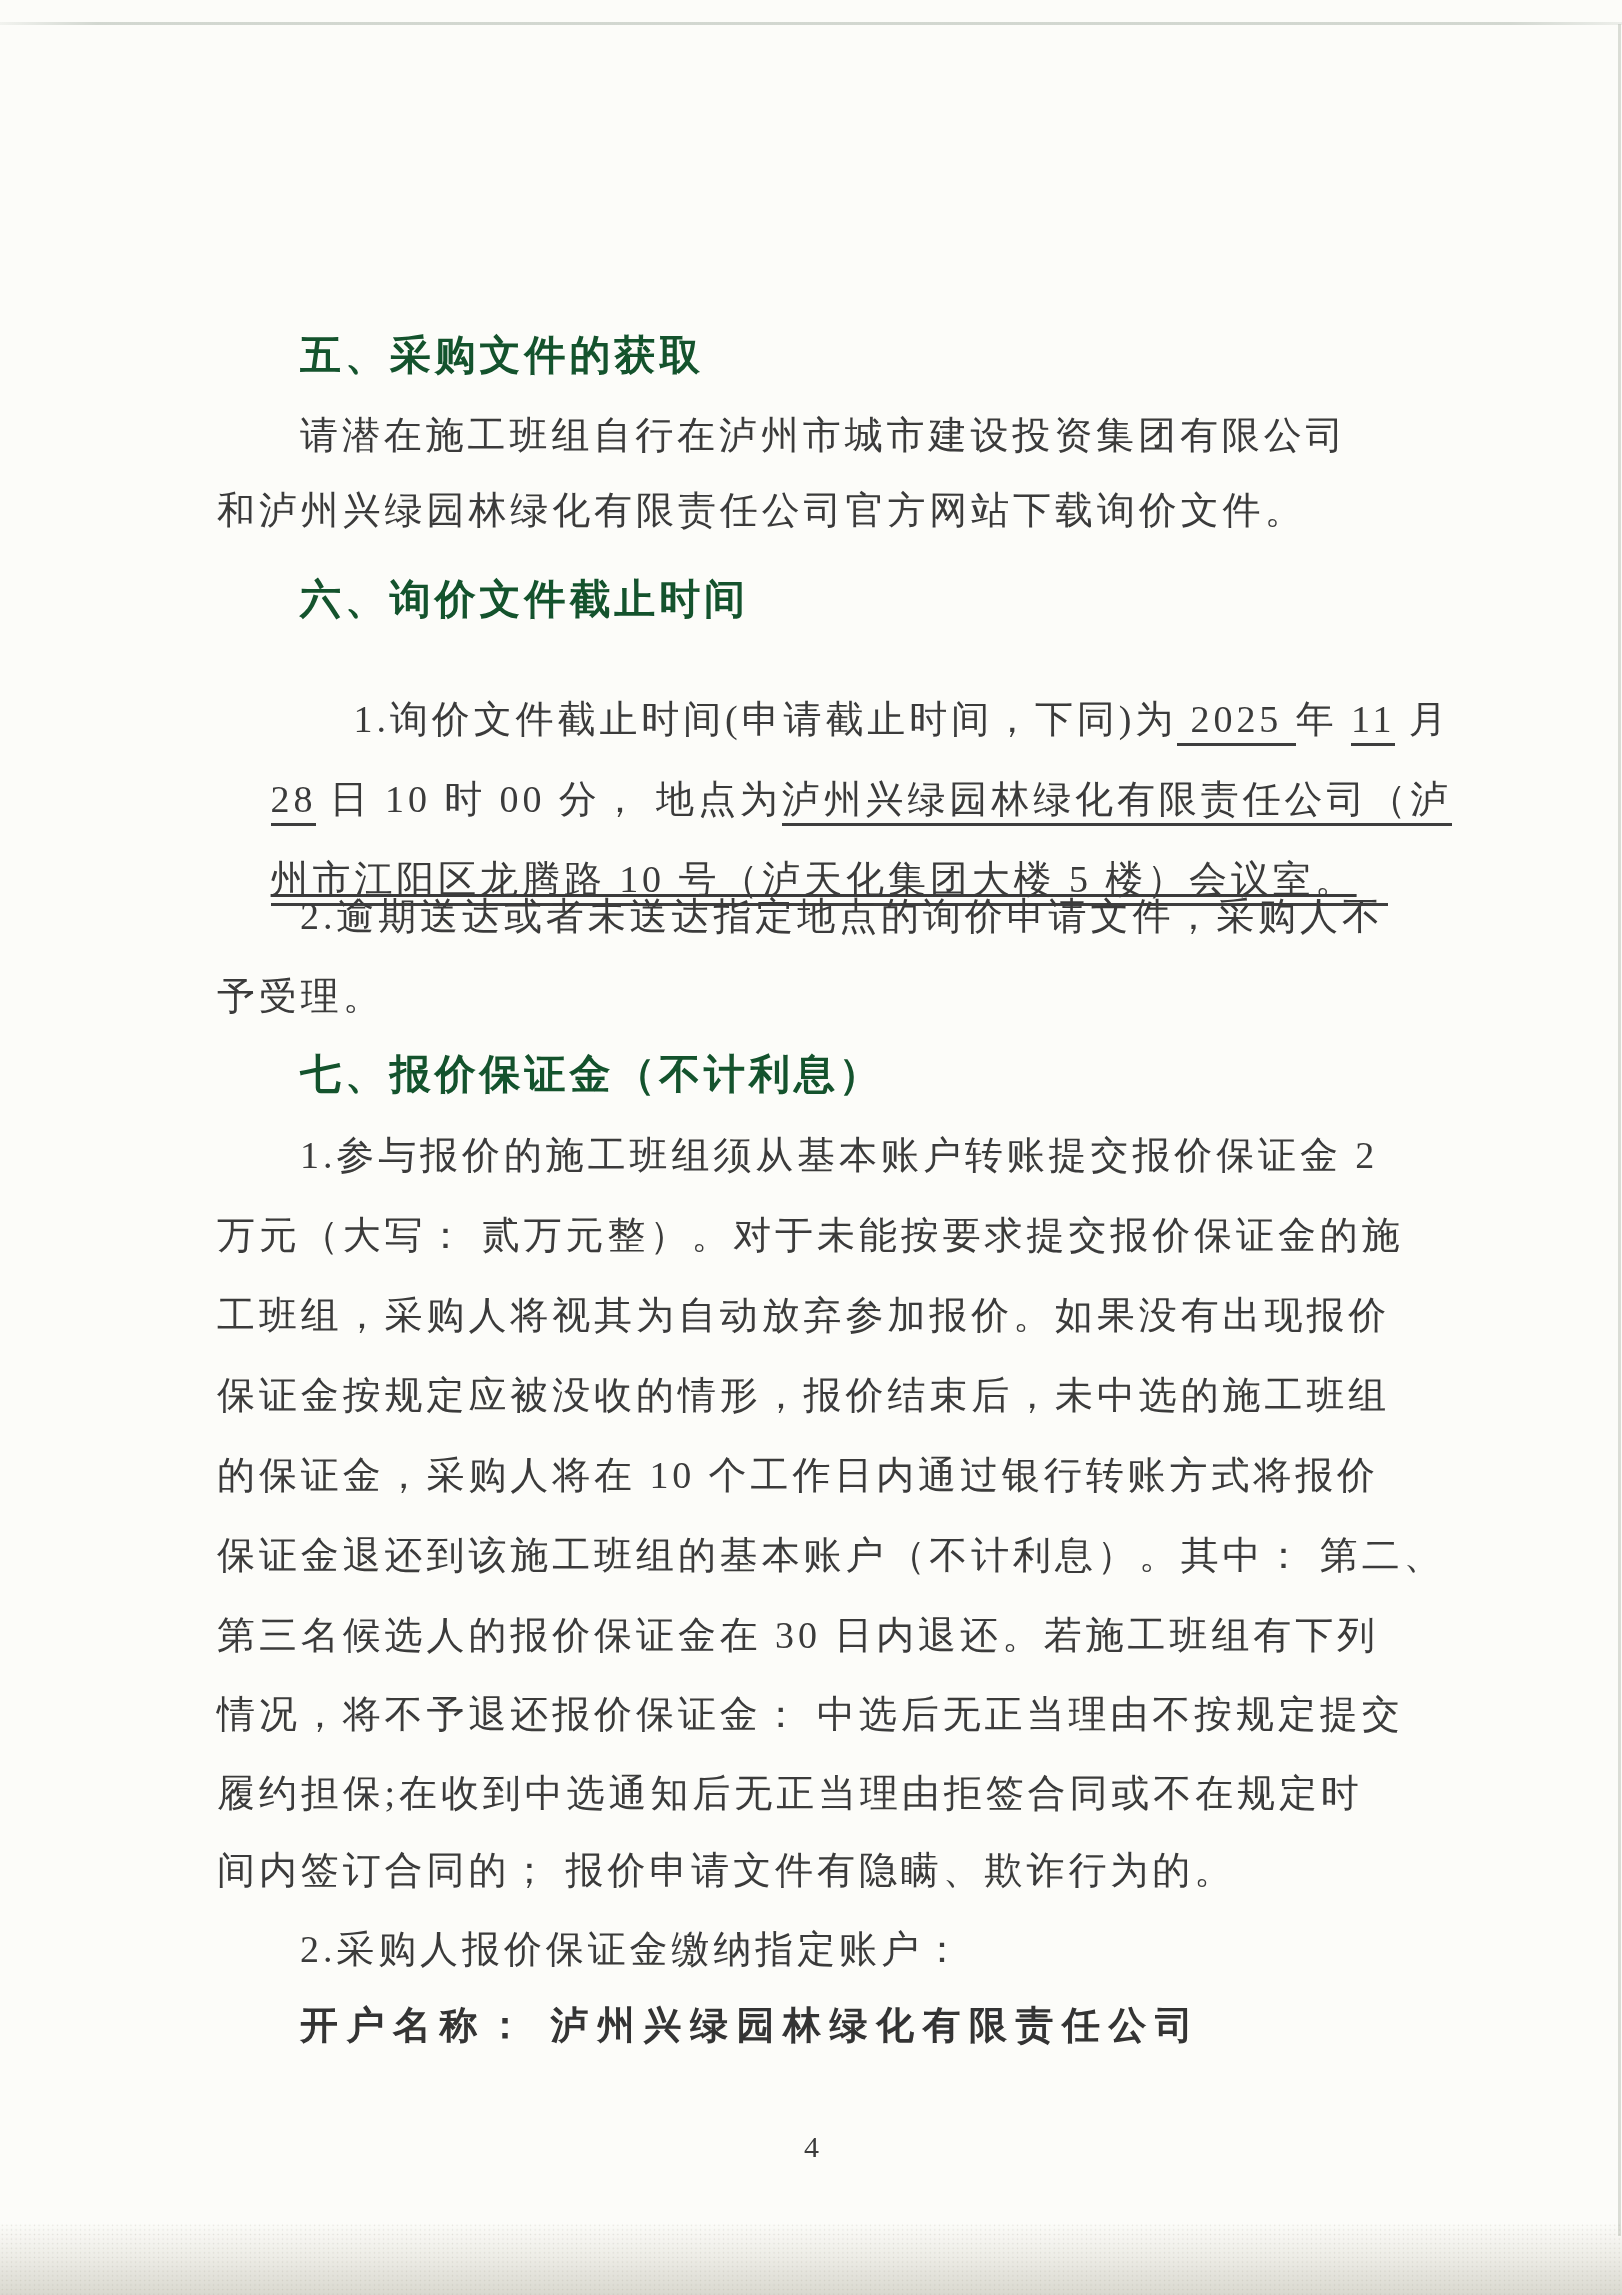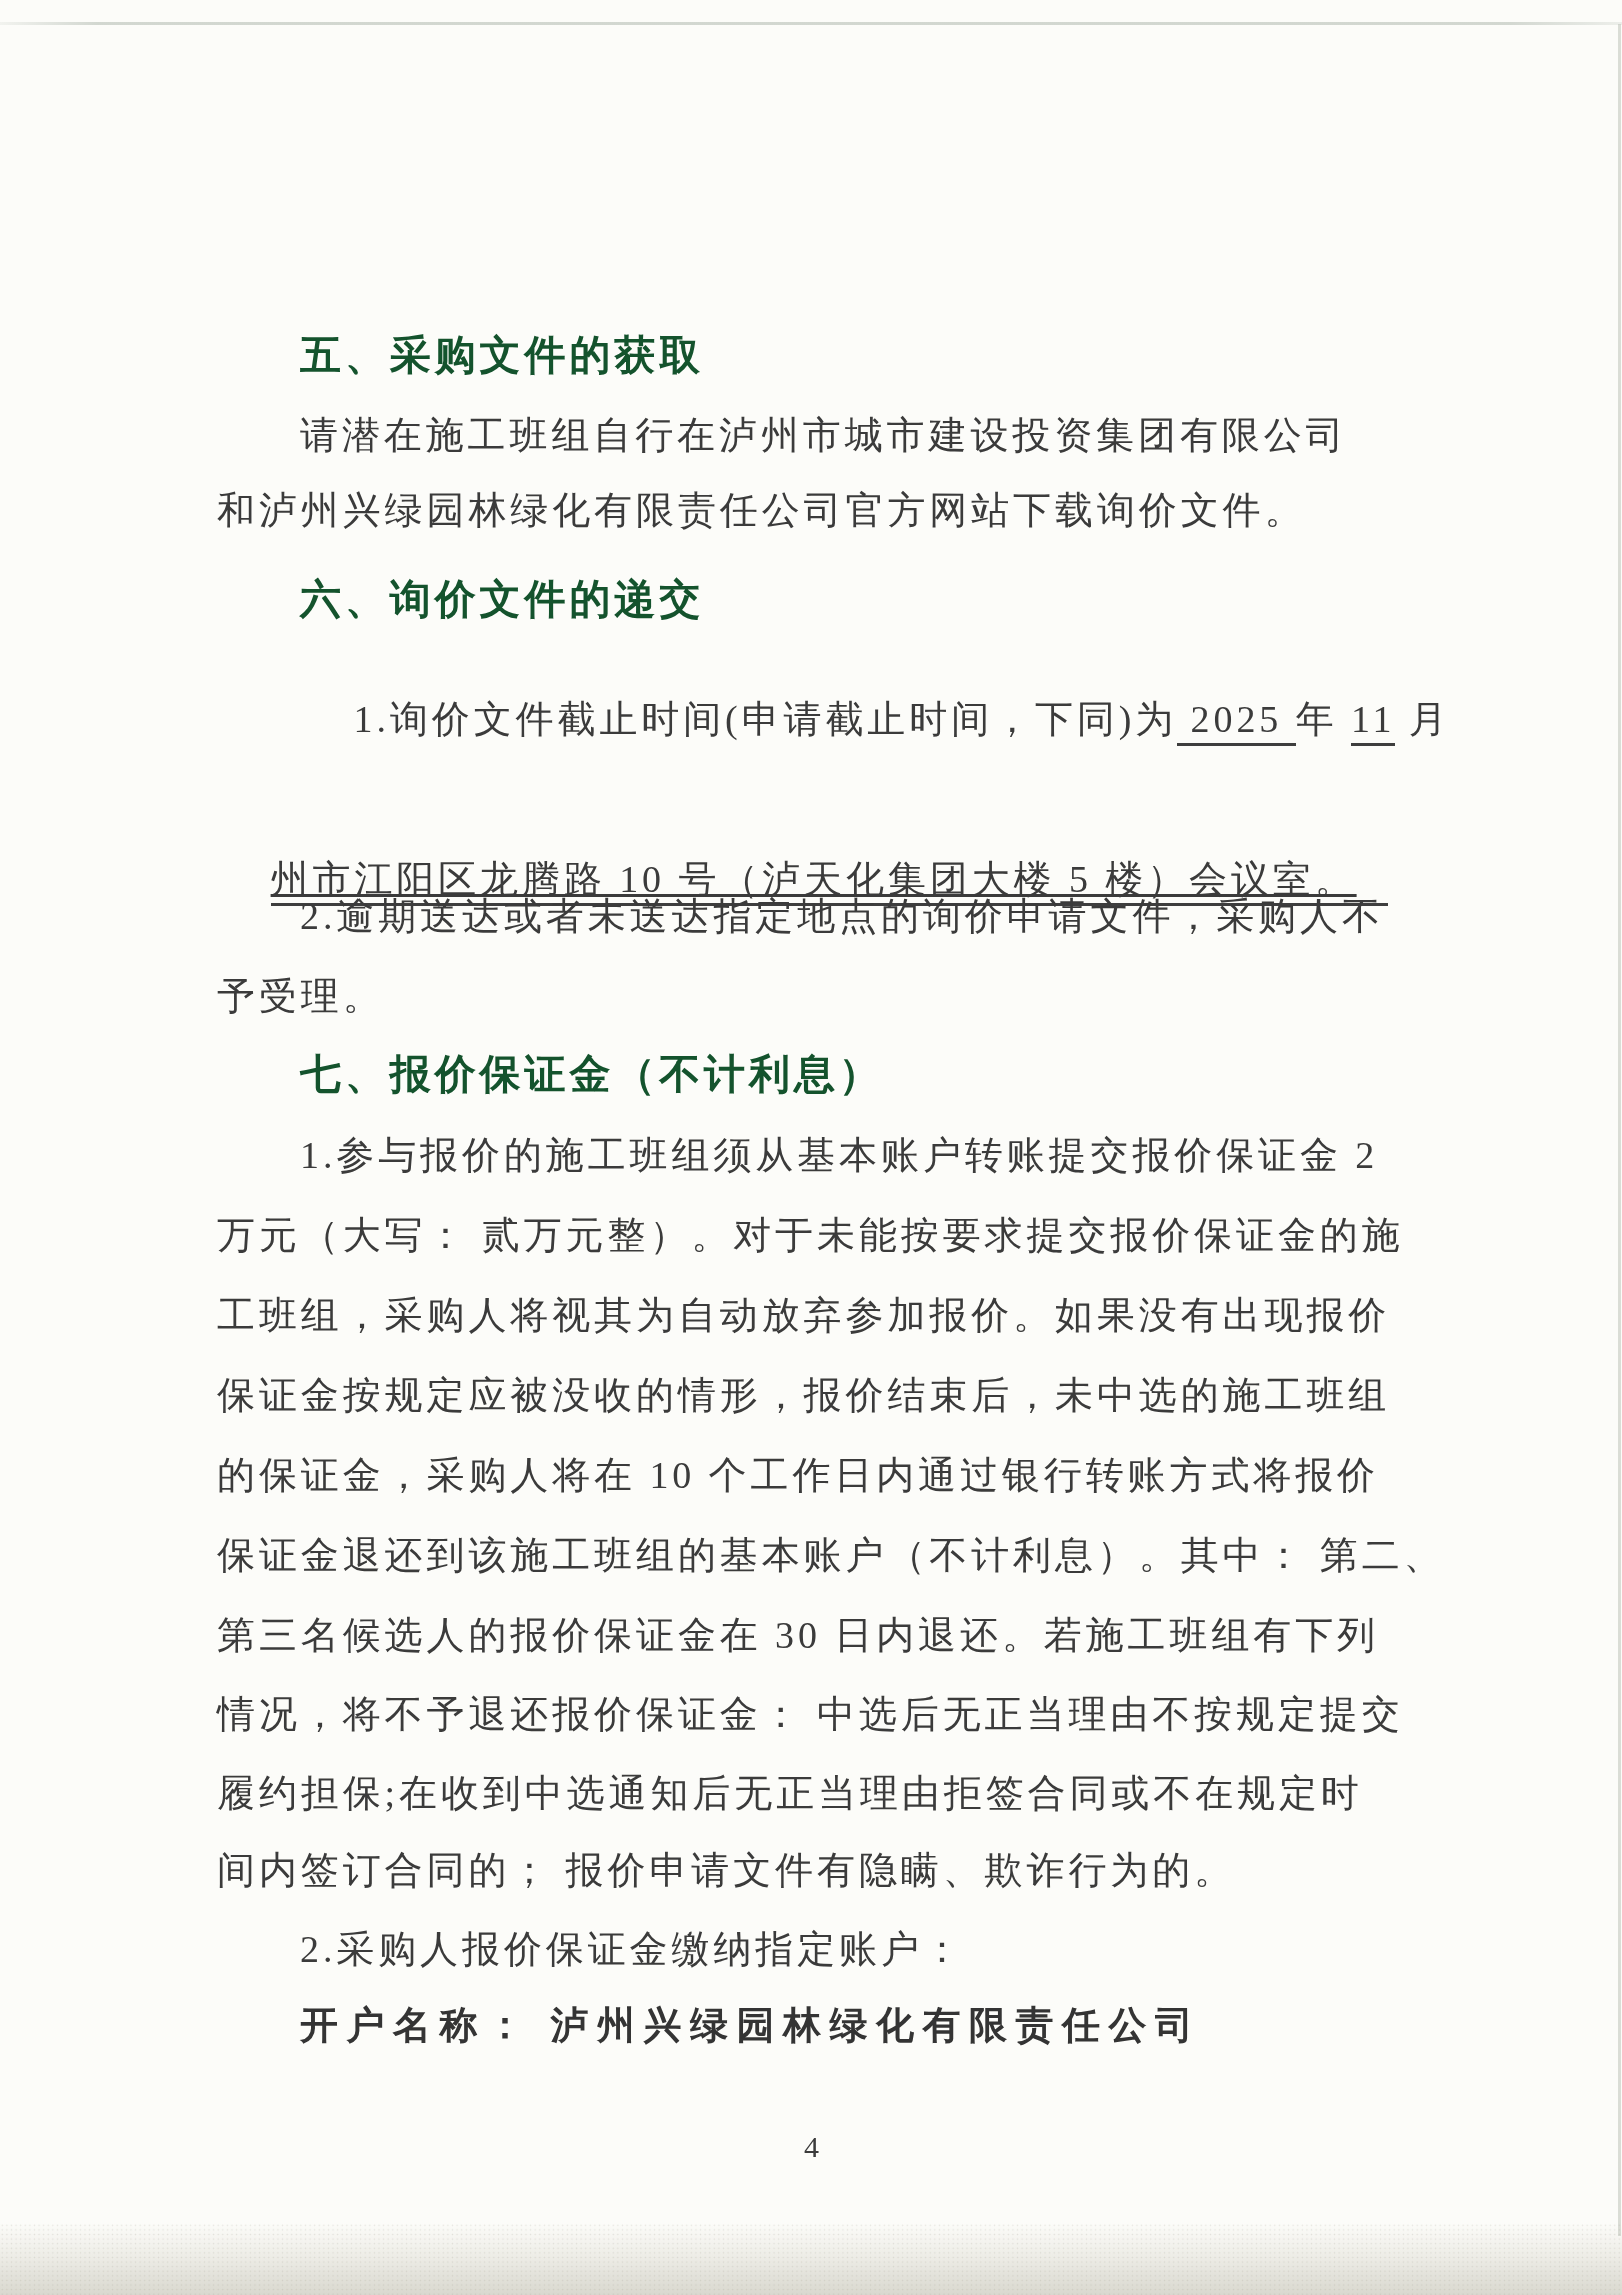--- a/index.html
+++ b/index.html
@@ -54,26 +54,29 @@
 
   <div class="top-edge"></div>
   <div class="right-edge"></div>
 
   <div class="line h" style="top:332px">五、采购文件的获取</div>
 
   <div class="line indent" style="top:414px">请潜在施工班组自行在泸州市城市建设投资集团有限公司</div>
 
   <div class="line" style="top:489px">和泸州兴绿园林绿化有限责任公司官方网站下载询价文件。</div>
 
-  <div class="line h" style="top:576px">六、询价文件的递交</div>
+  <div class="line h" style="top:576px">六、询价文件截止时间</div>
 
   <div class="line indent" style="top:654px">
     <span>1.询价文件截止时间(申请截止时间，下同)为</span><span class="u"> 2025 </span><span>年 </span><span class="u">11</span><span> 月</span>
   </div>
 
+  <div class="line" style="top:734px">
+    <span class="u">28</span><span> 日 10 时 00 分， 地点为</span><span class="u">泸州兴绿园林绿化有限责任公司（泸</span>
+  </div>
 
   <div class="line" style="top:814px">
     <span class="u u-ext">州市江阳区龙腾路 10 号（泸天化集团大楼 5 楼）会议室。</span>
   </div>
 
   <div class="line indent" style="top:895px">2.逾期送达或者未送达指定地点的询价申请文件，采购人不</div>
 
   <div class="line" style="top:975px">予受理。</div>
 
   <div class="line h" style="top:1051px">七、报价保证金（不计利息）</div>

